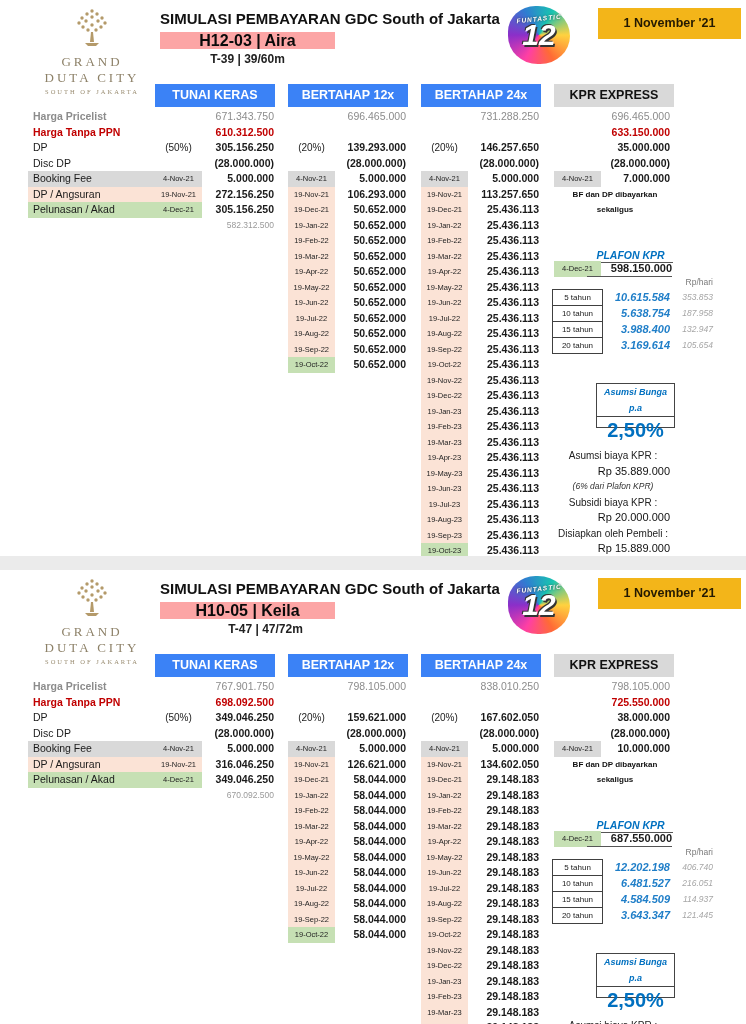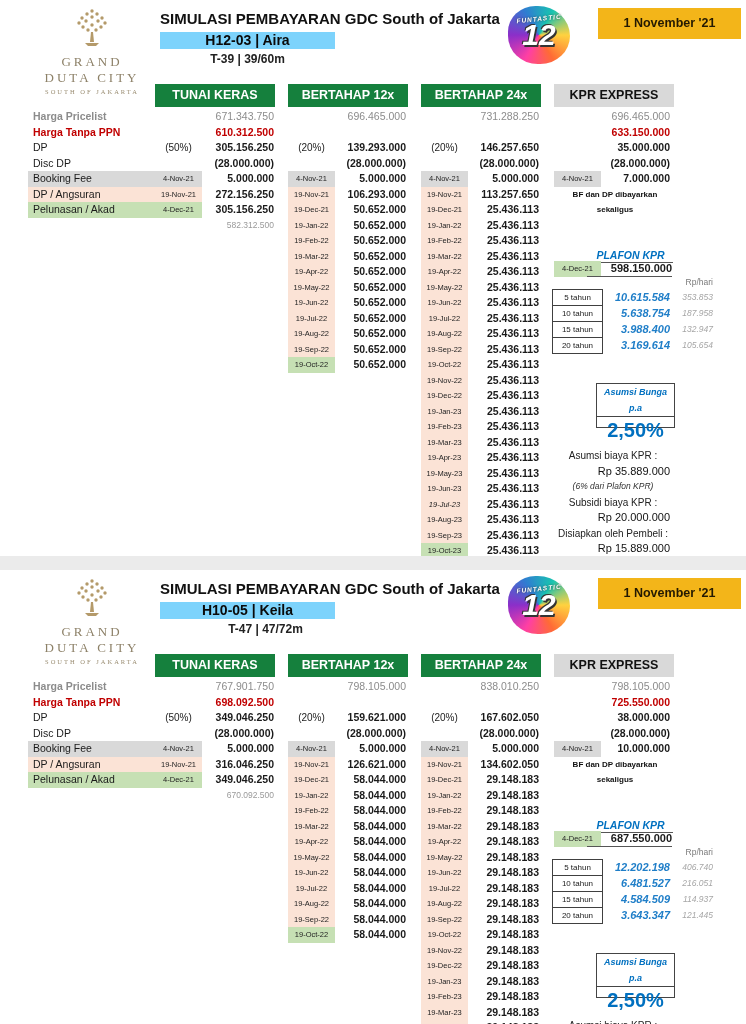--- a/index.html
+++ b/index.html
@@ -8,25 +8,25 @@
     font-family:"Liberation Sans",sans-serif;position:relative;color:#1a1a1a;
   }
   .panel{position:absolute;left:0;width:746px;height:556px;background:#fff;}
   .divider{position:absolute;left:0;width:746px;height:14px;background:#ebebeb;}
 
   
   .brand-grand{font-family:"Liberation Serif",serif;color:#8d8168;letter-spacing:3px;font-size:13px;text-align:center;}
   .brand-tag{font-family:"Liberation Serif",serif;color:#9a8d72;letter-spacing:2px;font-size:6.5px;text-align:center;}
 
   .title{font-size:15px;font-weight:bold;color:#111;}
-  .unit-badge{background:#7dd3fc;font-size:14px;font-weight:bold;text-align:center;line-height:17px;color:#0a0a0a;}
+  .unit-badge{background:#fca5a5;font-size:16px;font-weight:bold;text-align:center;line-height:17px;color:#0a0a0a;}
   .unit-spec{font-size:12px;font-weight:bold;text-align:center;color:#222;}
   .date-badge{background:#f3b519;font-size:12.5px;font-weight:bold;text-align:center;line-height:31px;color:#241a02;}
 
-  .hdr{background:#15803d;color:#fff;font-weight:bold;font-size:12.5px;text-align:center;line-height:23px;}
+  .hdr{background:#3b82f6;color:#fff;font-weight:bold;font-size:12.5px;text-align:center;line-height:23px;}
   .hdr.light{background:#d9d9d9;color:#111;}
 
   .lbl{font-size:10.5px;line-height:15.5px;padding-left:5px;color:#1a1a1a;}
   .gray-b{color:#8c8c8c;font-weight:bold;}
   .red-b{color:#c00000;font-weight:bold;}
   .bg-gray{background:#d9d9d9;}
   .bg-peach{background:#fbe3d6;}
   .bg-green{background:#c6e0b4;}
 
   .v{font-size:10.5px;font-weight:bold;text-align:right;line-height:15.5px;width:95px;}
@@ -187,21 +187,21 @@
       <div class="dc bg-peach" style="position: absolute; top: 419px; left: 421px; width: 47px; height: 15.5px;">19-Feb-23</div>
       <div class="v " style="position: absolute; top: 419px; right: 207px;">25.436.113</div>
       <div class="dc bg-peach" style="position: absolute; top: 434.5px; left: 421px; width: 47px; height: 15.5px;">19-Mar-23</div>
       <div class="v " style="position: absolute; top: 434.5px; right: 207px;">25.436.113</div>
       <div class="dc bg-peach" style="position: absolute; top: 450px; left: 421px; width: 47px; height: 15.5px;">19-Apr-23</div>
       <div class="v " style="position: absolute; top: 450px; right: 207px;">25.436.113</div>
       <div class="dc bg-peach" style="position: absolute; top: 465.5px; left: 421px; width: 47px; height: 15.5px;">19-May-23</div>
       <div class="v " style="position: absolute; top: 465.5px; right: 207px;">25.436.113</div>
       <div class="dc bg-peach" style="position: absolute; top: 481px; left: 421px; width: 47px; height: 15.5px;">19-Jun-23</div>
       <div class="v " style="position: absolute; top: 481px; right: 207px;">25.436.113</div>
-      <div class="dc bg-peach" style="position: absolute; top: 496.5px; left: 421px; width: 47px; height: 15.5px; font-style: italic;">19-Jul-23</div>
+      <div class="dc bg-peach" style="position: absolute; top: 496.5px; left: 421px; width: 47px; height: 15.5px;">19-Jul-23</div>
       <div class="v " style="position: absolute; top: 496.5px; right: 207px;">25.436.113</div>
       <div class="dc bg-peach" style="position: absolute; top: 512px; left: 421px; width: 47px; height: 15.5px;">19-Aug-23</div>
       <div class="v " style="position: absolute; top: 512px; right: 207px;">25.436.113</div>
       <div class="dc bg-peach" style="position: absolute; top: 527.5px; left: 421px; width: 47px; height: 15.5px;">19-Sep-23</div>
       <div class="v " style="position: absolute; top: 527.5px; right: 207px;">25.436.113</div>
       <div class="dc bg-green" style="position: absolute; top: 543px; left: 421px; width: 47px; height: 15.5px;">19-Oct-23</div>
       <div class="v " style="position: absolute; top: 543px; right: 207px;">25.436.113</div>
       <div class="v gray" style="position: absolute; top: 109px; right: 76px;">696.465.000</div>
       <div class="v red" style="position: absolute; top: 124.5px; right: 76px;">633.150.000</div>
       <div class="v " style="position: absolute; top: 140px; right: 76px;">35.000.000</div>

